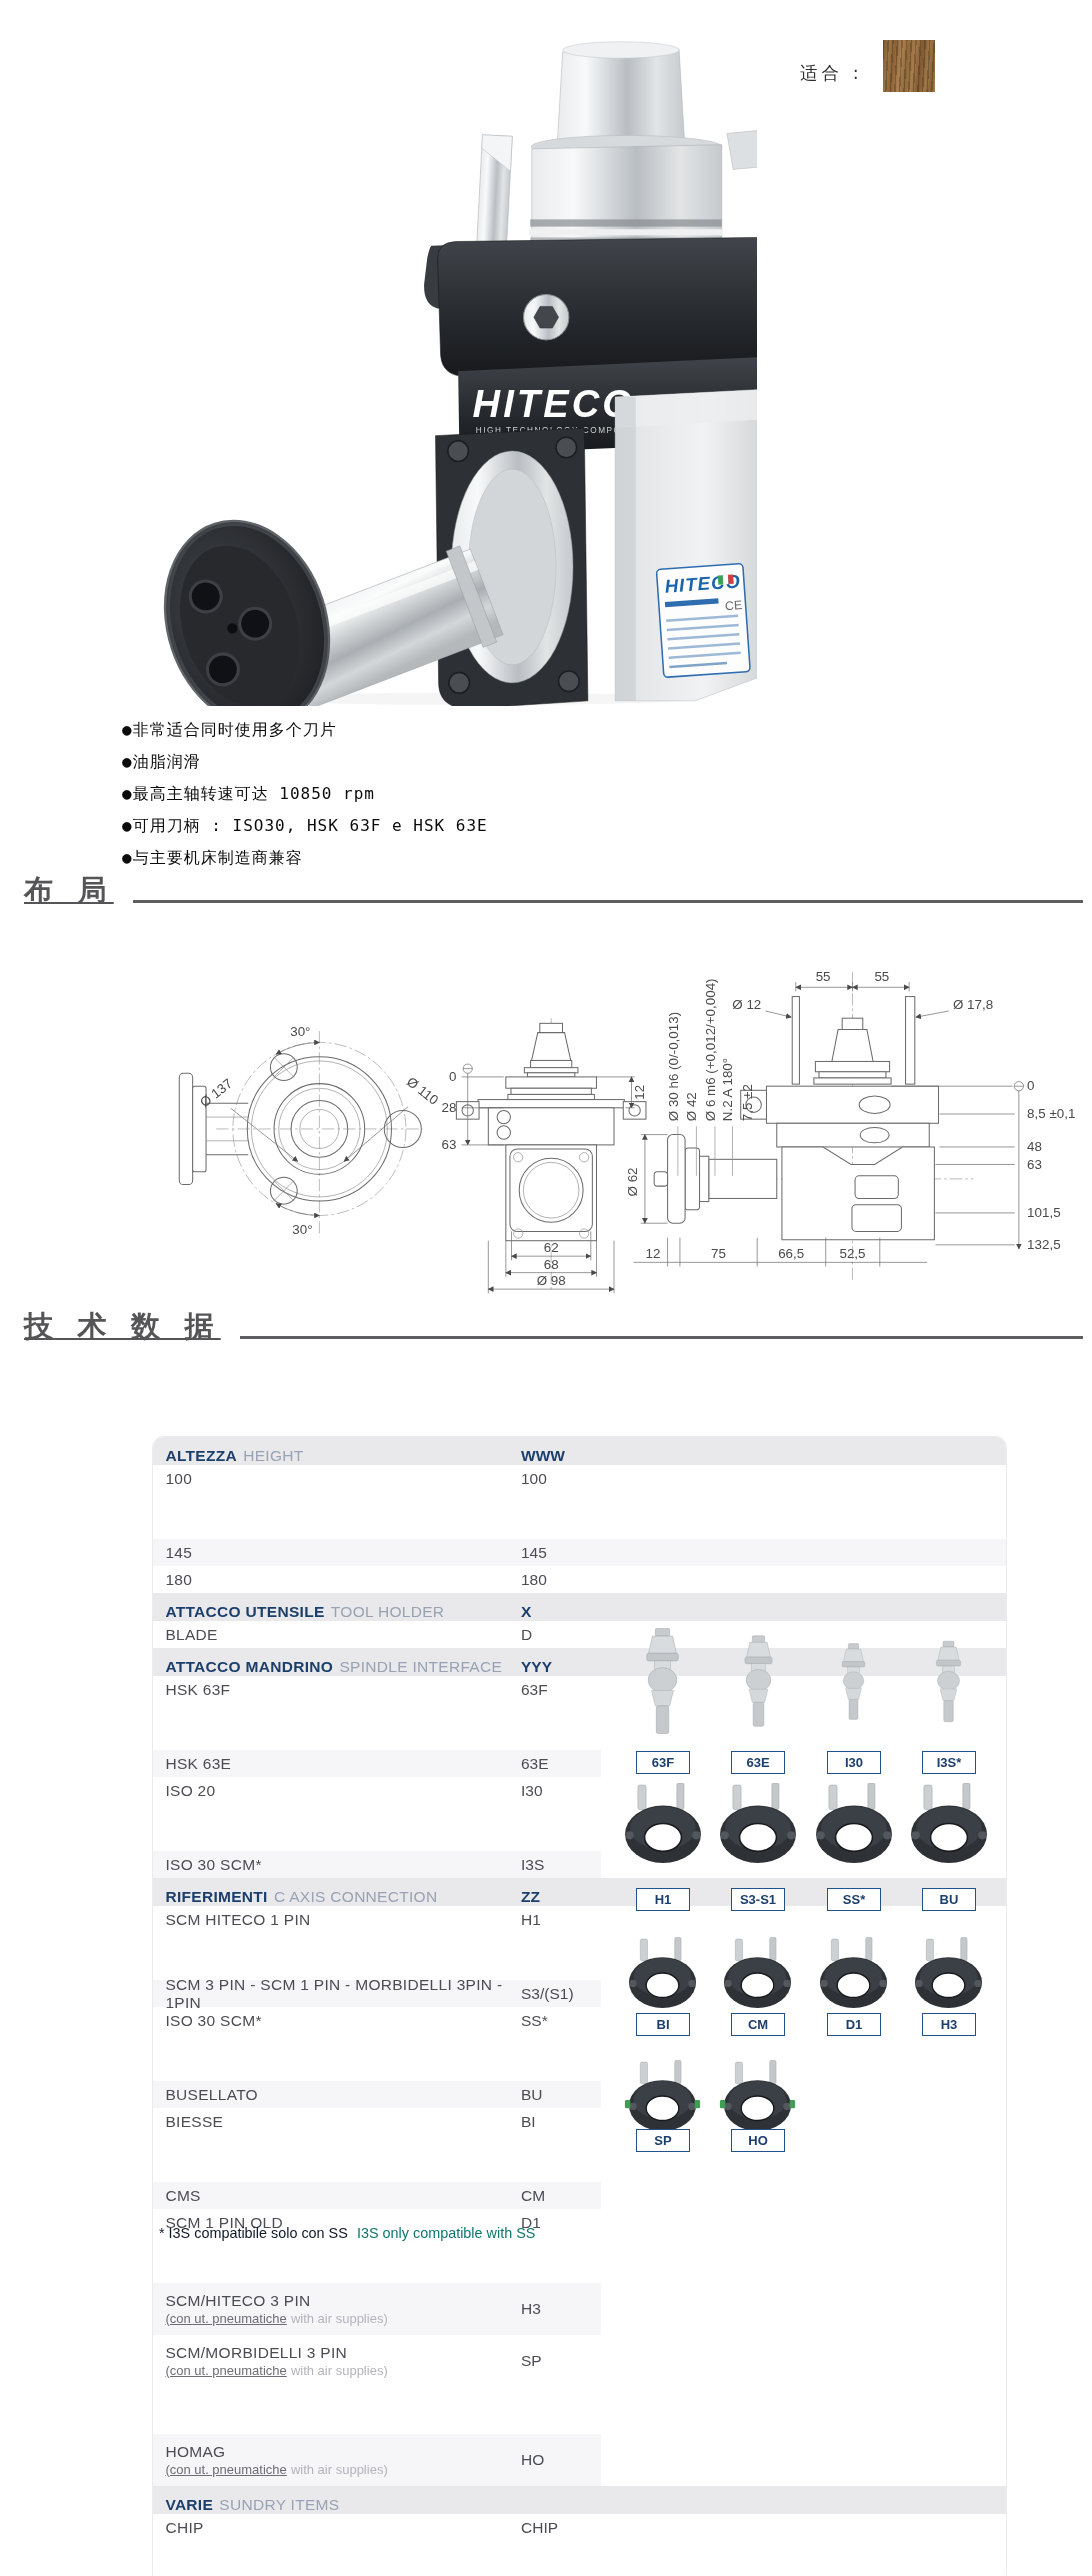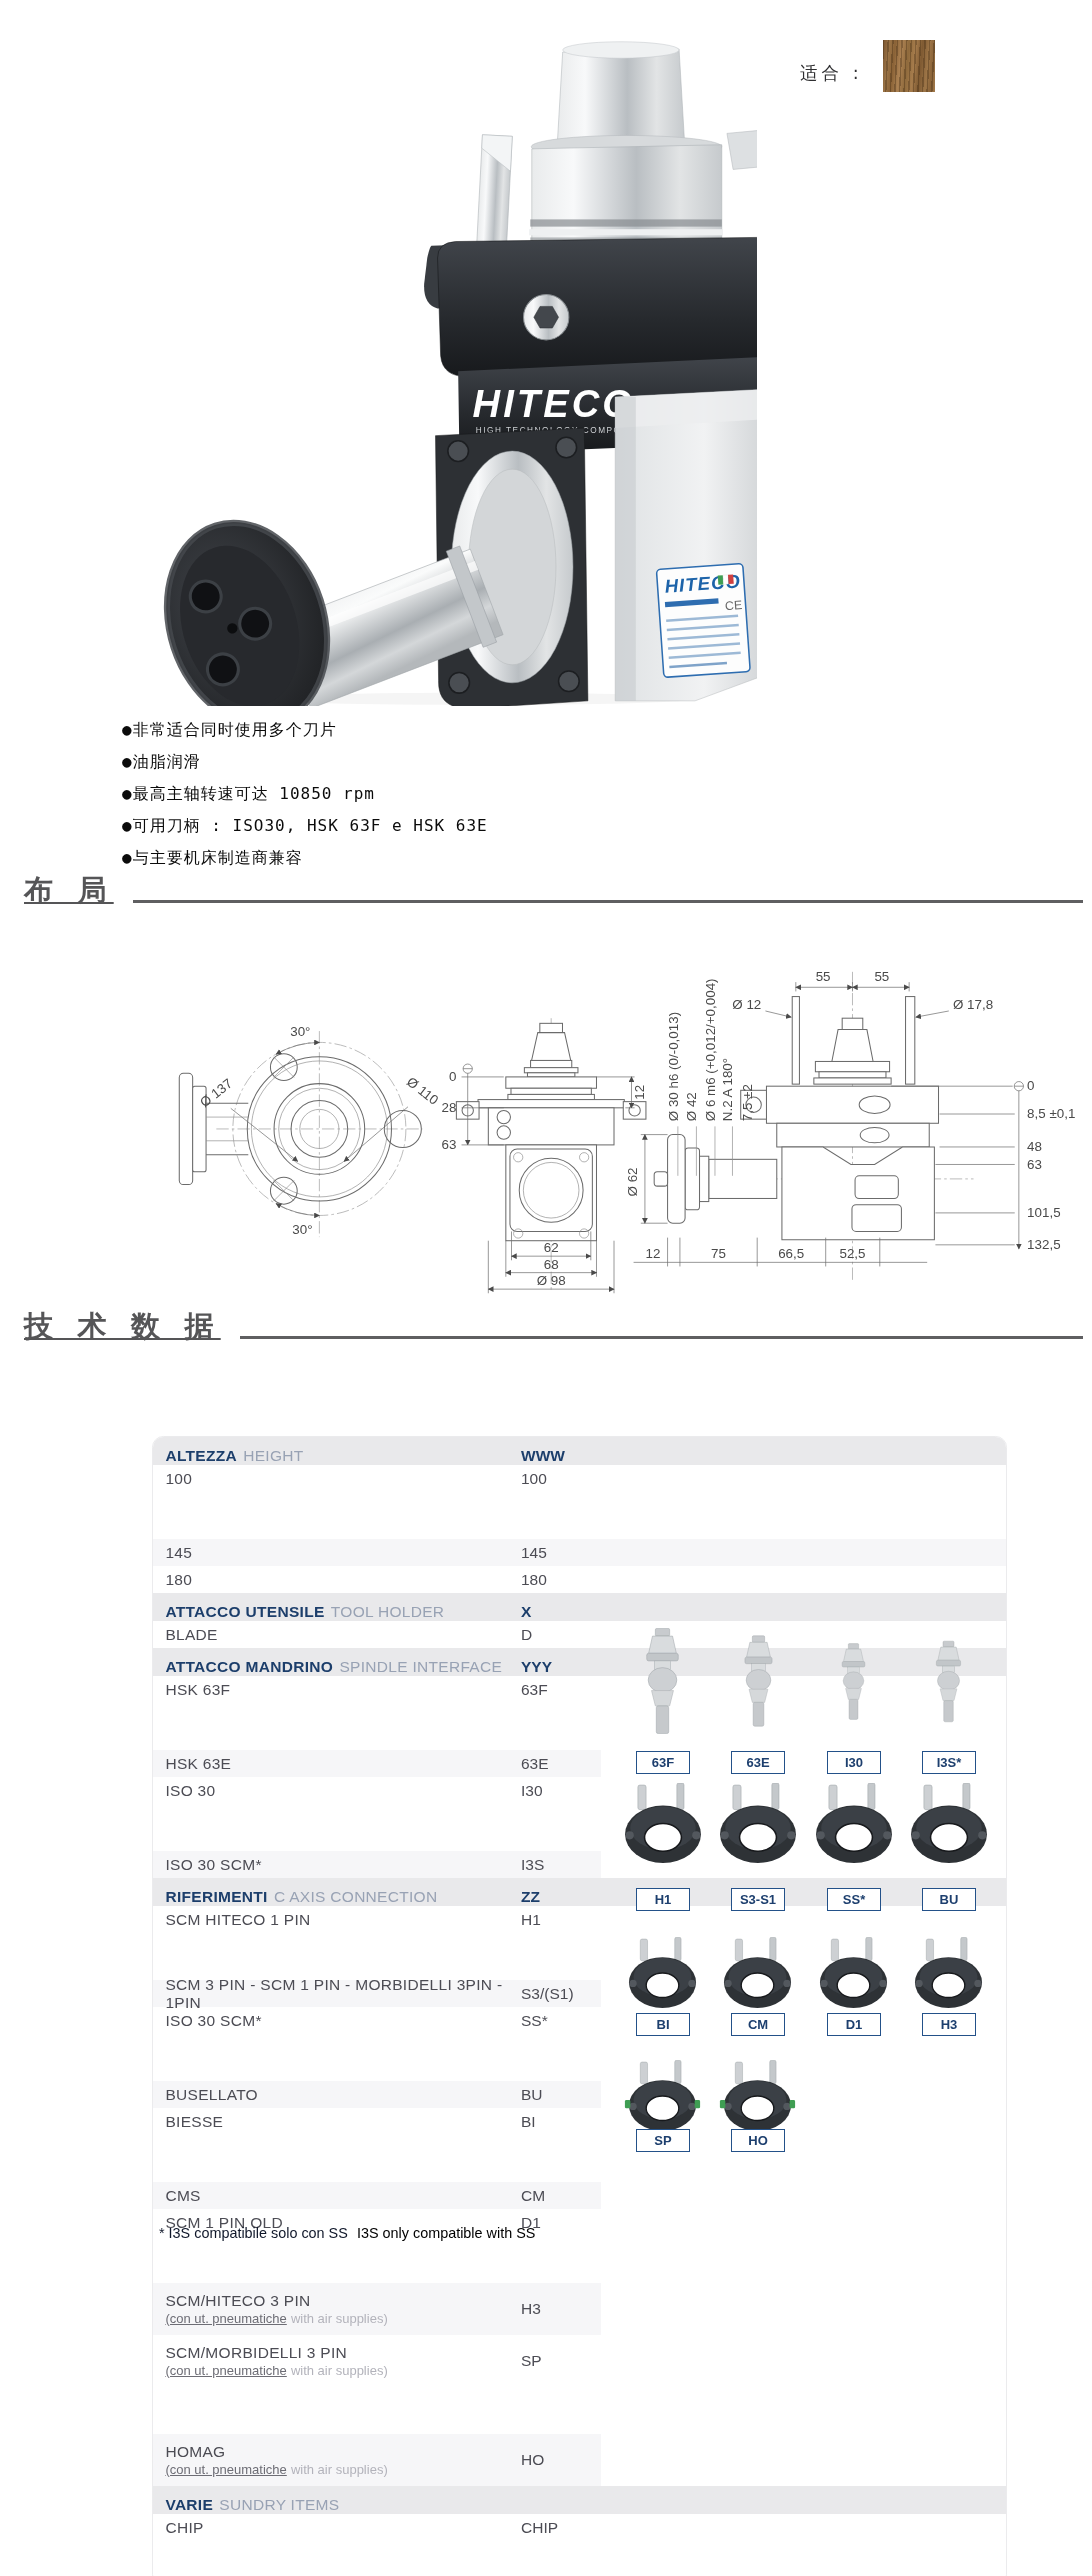--- a/index.html
+++ b/index.html
@@ -57,21 +57,21 @@
   .sub .se{color:#b3b3bb;margin-left:4.1px;}
   
   .imgpanel{position:absolute;left:448px;top:191px;width:407px;height:532px;}
   .imgpanel svg{position:absolute;}
   .ilabel{position:absolute;width:54px;height:23px;border:1.5px solid #235189;background:#fff;
           color:#1d3f6e;font-size:13px;font-weight:bold;display:flex;align-items:center;
           justify-content:center;box-sizing:border-box;}
   
   .footnote{position:absolute;left:159px;top:2225px;font-size:14.4px;white-space:nowrap;}
   .fn-it{color:#0f172a;font-weight:normal;}
-  .fn-en{color:#000000;margin-left:5.2px;}
+  .fn-en{color:#0f766e;margin-left:5.2px;}
 </style>
 </head>
 <body>
 
 <svg width="0" height="0" style="position:absolute">
   <defs>
     <g id="sym-spindle">
       <rect x="30" y="0" width="30" height="16" rx="3" fill="#c8cbce" stroke="#9aa0a4"></rect>
       <polygon points="24,16 66,16 74,52 16,52" fill="#d9dcde" stroke="#9aa0a4"></polygon>
       <rect x="12" y="52" width="66" height="16" rx="4" fill="#c2c6c9" stroke="#9aa0a4"></rect>
@@ -452,21 +452,21 @@
     </div>
     <div class="trow h52 clipbg">
       <div class="c1"><span class="lab">HSK 63F</span></div>
       <div class="c2 code">63F</div>
     </div>
     <div class="trow h52 shade clipbg">
       <div class="c1"><span class="lab">HSK 63E</span></div>
       <div class="c2 code">63E</div>
     </div>
     <div class="trow h52 clipbg">
-      <div class="c1"><span class="lab">ISO 30</span></div>
+      <div class="c1"><span class="lab">ISO 20</span></div>
       <div class="c2 code">I30</div>
     </div>
     <div class="trow h52 shade clipbg">
       <div class="c1"><span class="lab">ISO 30 SCM*</span></div>
       <div class="c2 code">I3S</div>
     </div>
     <div class="trow h55 hdr">
       <div class="c1"><span class="it">RIFERIMENTI</span><span class="en">C AXIS CONNECTION</span></div>
       <div class="c2 code">ZZ</div>
     </div>

